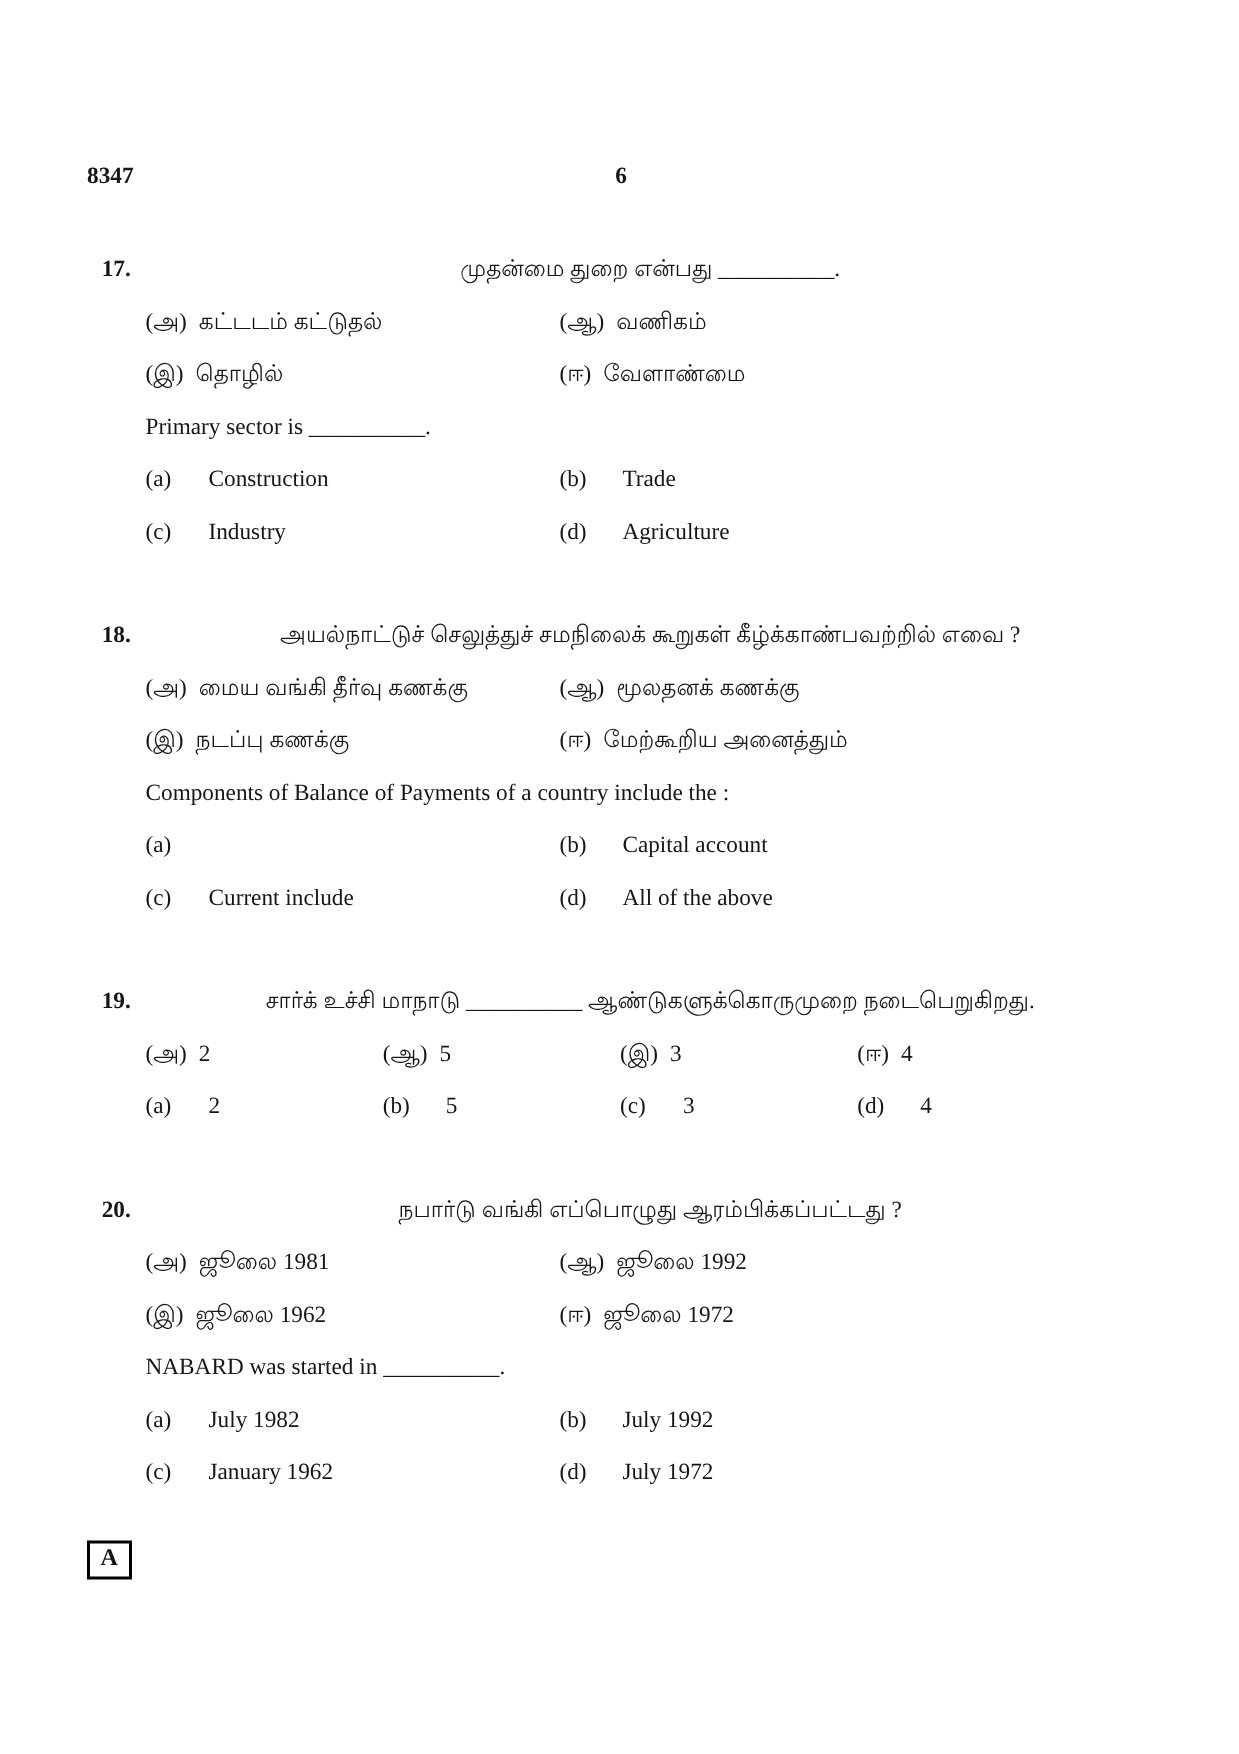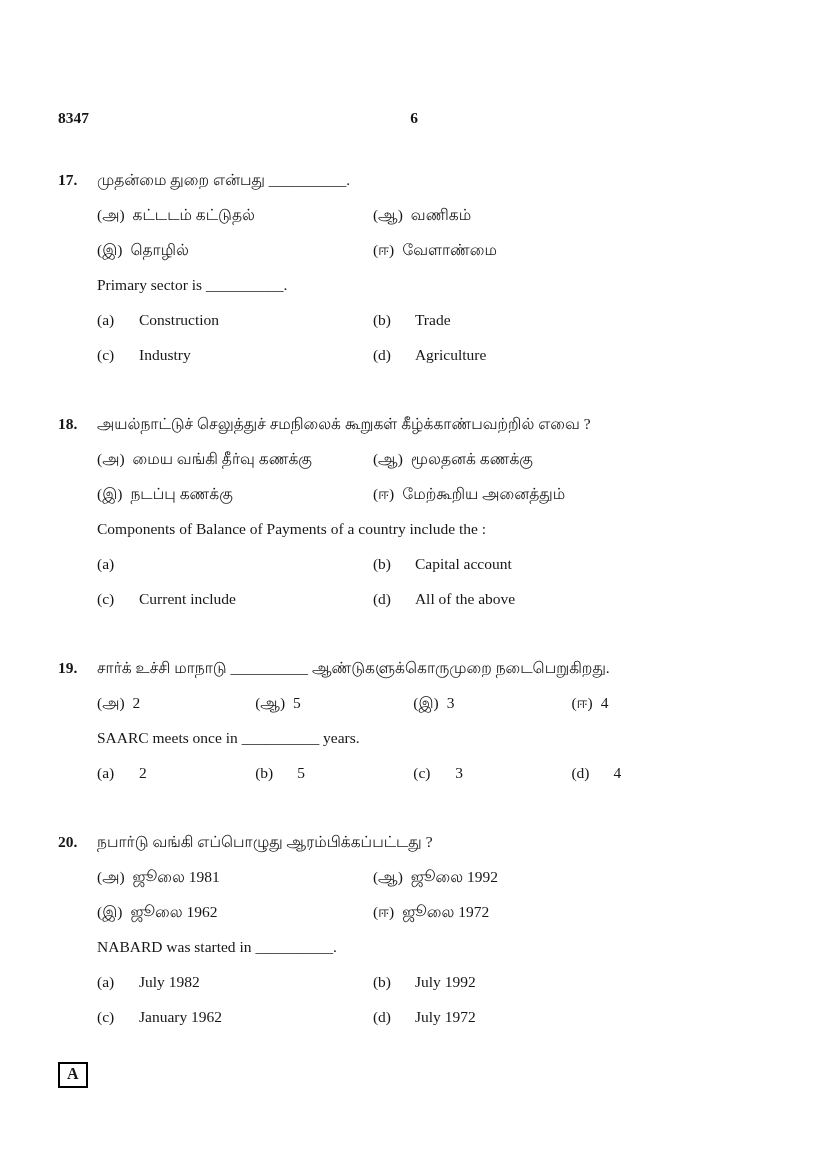--- a/index.html
+++ b/index.html
@@ -15,21 +15,21 @@
   .page { padding: 108px 56px 0 58px; box-sizing: border-box; }
 
   .header { position: relative; line-height: 20px; font-family: Liberation Serif, serif; }
   .doc-number { font-weight: bold; }
   .page-number {
     position: absolute; left: 0; right: 0; top: 0;
     text-align: center; font-weight: bold;
   }
 
   .question { margin-top: 34px; }
-  .qrow { display: flex; line-height: 35px; }
+  .qrow { display: flex; line-height: 35px; text-align: center; }
   .qnum { width: 39px; flex-shrink: 0; font-weight: bold; }
   .qtext { flex: 1; }
   .qbody { margin-left: 39px; }
   .row { display: flex; line-height: 35px; }
   .cell { display: flex; }
   .c41 { width: 41%; flex-shrink: 0; }
   .cfill { flex: 1; }
   .c24 { width: 23.5%; flex-shrink: 0; }
   .lbl-en { width: 42px; flex-shrink: 0; }
   .lbl-ta { margin-right: 8px; flex-shrink: 0; }
@@ -175,23 +175,20 @@
         <span class="cell c24">
           <span class="lbl-ta">(இ)</span>
           <span>3</span>
         </span>
         <span class="cell cfill">
           <span class="lbl-ta">(ஈ)</span>
           <span>4</span>
         </span>
       </div>
       <div class="row">
-        <span>SAARC meets once in __________ years.</span>
-      </div>
-      <div class="row">
         <span class="cell c24">
           <span class="lbl-en">(a)</span>
           <span>2</span>
         </span>
         <span class="cell c24">
           <span class="lbl-en">(b)</span>
           <span>5</span>
         </span>
         <span class="cell c24">
           <span class="lbl-en">(c)</span>

